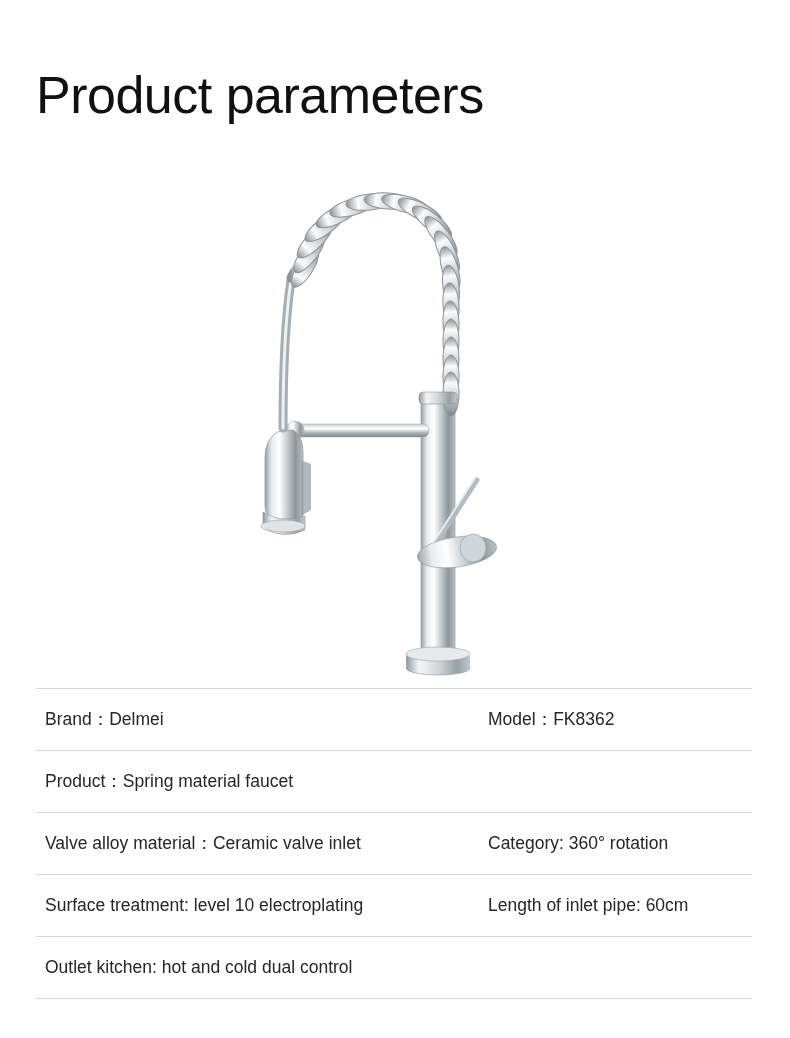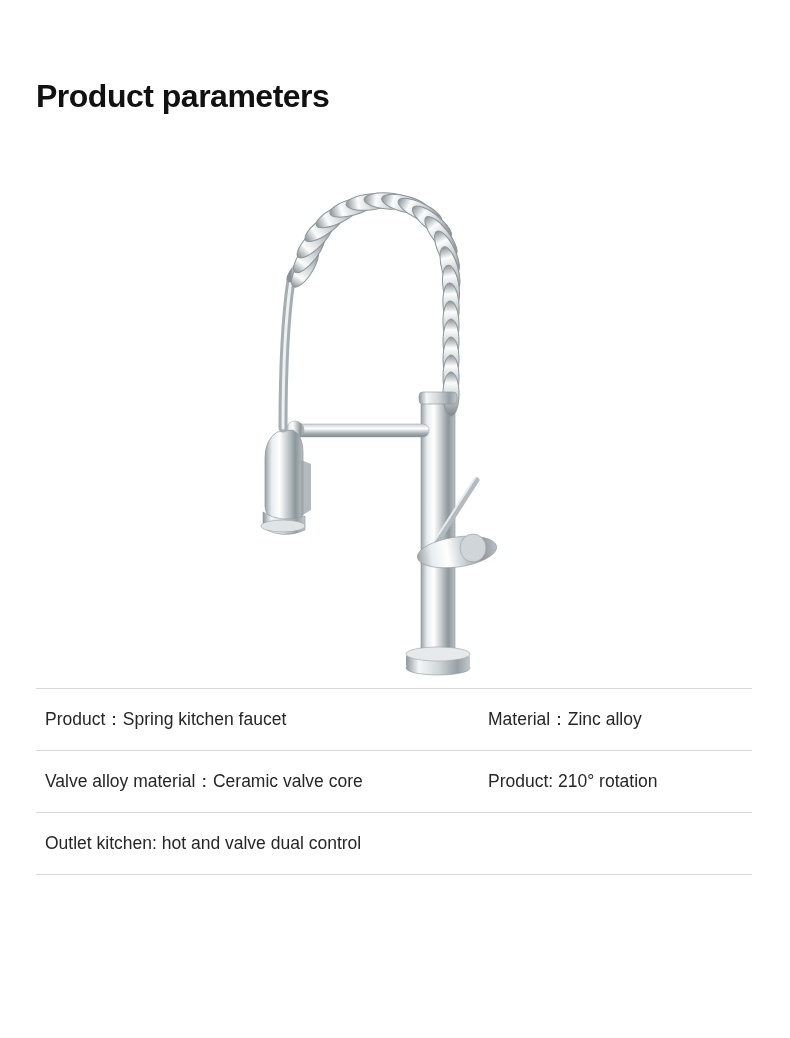--- a/index.html
+++ b/index.html
@@ -17,23 +17,23 @@
   }
   .page {
     width: 790px;
     height: 1038px;
     position: relative;
     box-sizing: border-box;
   }
   .page-title {
     position: absolute;
     left: 36px;
-    top: 80px;
-    font-size: 32px;
-    font-weight: bold;
+    top: 68px;
+    font-size: 52px;
+    font-weight: normal;
     letter-spacing: -0.5px;
     color: #111111;
     line-height: 1.05;
   }
 
   
   .product-figure {
     position: absolute;
     left: 0;
     top: 150px;
@@ -175,40 +175,53 @@
           <ellipse cx="246" cy="234" rx="22" ry="8" fill="url(#coilGrad)" transform="rotate(90 246 234)"></ellipse>
         </g>
       </g>
 
       <rect x="214" y="232" width="38" height="12" rx="4" fill="url(#baseGrad)" stroke="#8e9699" stroke-width="0.6"></rect>
     </svg>
   </div>
 
   <div class="spec-table">
 
-
-    <div class="spec-row">
-      <div class="spec-cell left">
-        <span class="label">Product：</span><span class="value">Spring kitchen faucet</span>
+    <div class="spec-row">
+      <div class="spec-cell left">
+        <span class="label">Brand：</span><span class="value">Delmei</span>
       </div>
       <div class="spec-cell right">
-        <span class="label">Material：</span><span class="value">Zinc alloy</span>
-      </div>
-    </div>
-
-    <div class="spec-row">
-      <div class="spec-cell left">
-        <span class="label">Valve alloy material：</span><span class="value">Ceramic valve core</span>
+        <span class="label">Model：</span><span class="value">FK8362</span>
+      </div>
+    </div>
+
+    <div class="spec-row">
+      <div class="spec-cell left">
+        <span class="label">Product：</span><span class="value">Spring material faucet</span>
+      </div>
+    </div>
+
+    <div class="spec-row">
+      <div class="spec-cell left">
+        <span class="label">Valve alloy material：</span><span class="value">Ceramic valve inlet</span>
       </div>
       <div class="spec-cell right">
-        <span class="label">Product:</span>&nbsp;<span class="value">210° rotation</span>
-      </div>
-    </div>
-
+        <span class="label">Category:</span>&nbsp;<span class="value">360° rotation</span>
+      </div>
+    </div>
+
+    <div class="spec-row">
+      <div class="spec-cell left">
+        <span class="label">Surface treatment:</span>&nbsp;<span class="value">level 10 electroplating</span>
+      </div>
+      <div class="spec-cell right">
+        <span class="label">Length of inlet pipe:</span>&nbsp;<span class="value">60cm</span>
+      </div>
+    </div>
 
     <div class="spec-row single">
       <div class="spec-cell left">
-        <span class="label">Outlet kitchen:</span>&nbsp;<span class="value">hot and valve dual control</span>
+        <span class="label">Outlet kitchen:</span>&nbsp;<span class="value">hot and cold dual control</span>
       </div>
     </div>
 
   </div>
 </div>
 
 </body></html>

